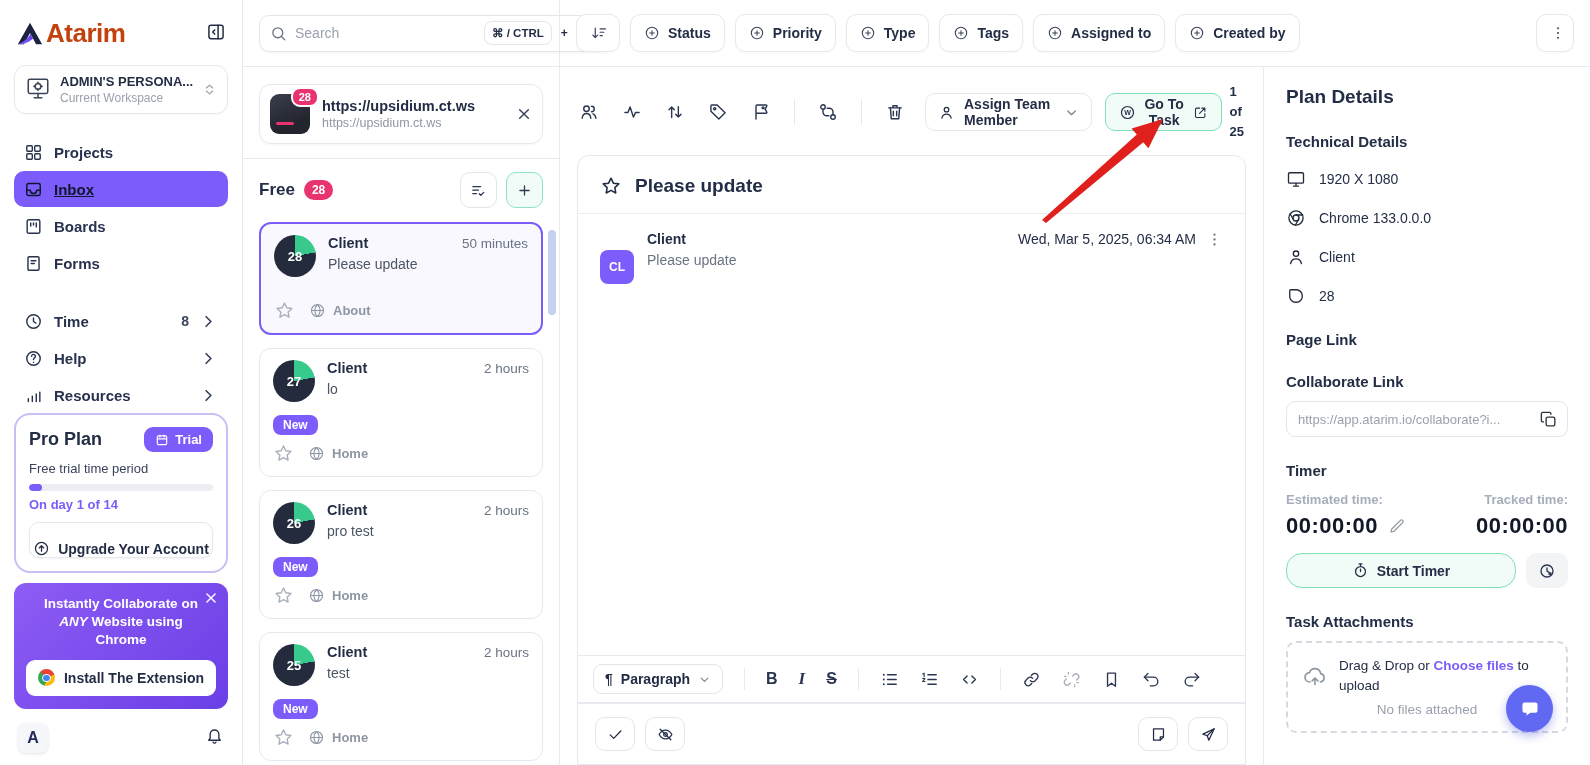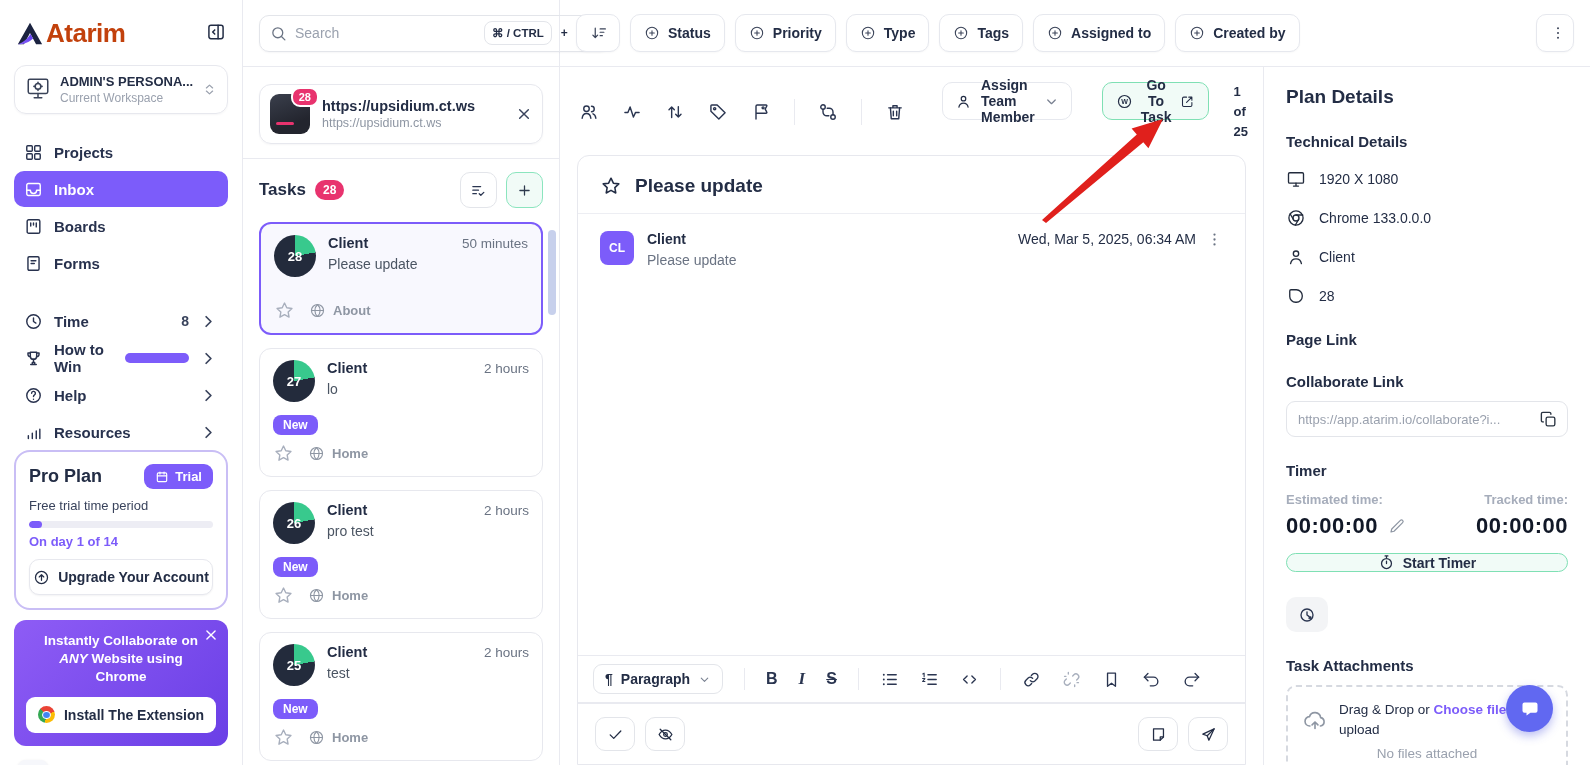--- a/index.html
+++ b/index.html
@@ -17,35 +17,35 @@
   .ws-card { border:1px solid #E7E8EE; border-radius:12px; padding:8px 10px; display:flex; align-items:center; gap:9px; box-shadow:0 1px 2px rgba(20,20,40,.04); }
   .ws-icon { color:#3A4358; }
   .ws-meta { flex:1; min-width:0; }
   .ws-name { font-size:13px; font-weight:700; color:#232D45; white-space:nowrap; overflow:hidden; }
   .ws-sub { font-size:12px; color:#9AA1AE; margin-top:2px; }
   .ws-chevrons { color:#9AA1AE; display:flex; flex-direction:column; line-height:0; }
   .nav { margin-top:20px; display:flex; flex-direction:column; gap:1px; }
   .nav2 { margin-top:22px; }
   .nav-item { display:flex; align-items:center; gap:11px; height:36px; padding:0 10px; border-radius:10px; font-size:15px; font-weight:600; color:#28324E; cursor:pointer; }
   .nav-item .svgi { width:19px; height:19px; }
-  .nav-item.active { background:#7C5CFA; color:#ffffff; }
+  .nav-item.active { background:#7C5CFA; color:#0f172a;text-decoration:underline; }
   .nav-right { margin-left:auto; display:flex; align-items:center; gap:10px; color:#39435C; }
   .nav-count { font-size:14px; font-weight:600; }
   .chev { width:14px; height:14px; stroke-width:2.2; color:#39435C; }
   .howwin-bar { margin-left:auto; width:64px; height:10px; border-radius:6px; background:#7C5CFA; }
   .pro-card { margin-top:auto; border:2px solid #C9BEF5; border-radius:16px; padding:12px 13px 13px; }
   .pro-head { display:flex; align-items:center; justify-content:space-between; }
   .pro-title { font-size:18px; font-weight:800; color:#232D45; }
   .trial-badge { background:#7C5CFA; color:#fff; border-radius:9px; font-size:13px; font-weight:700; padding:5px 11px; display:flex; align-items:center; gap:6px; }
   .trial-badge .svgi { width:14px; height:14px; stroke-width:2; }
   .pro-desc { font-size:13px; color:#39435C; margin-top:9px; }
   .pro-track { margin-top:8px; height:7px; border-radius:4px; background:#EDEDF4; overflow:hidden; }
   .pro-fill { height:100%; width:7%; background:#7C5CFA; border-radius:4px; }
   .pro-days { margin-top:6px; font-size:13px; font-weight:700; color:#7C5CFA; }
-  .upgrade-btn { margin-top:10px; width:100%; height:36px; border:1px solid #E7E8EE; border-radius:10px; background:#fff; display:flex; align-items:center; justify-content:center; gap:8px; font-size:14px; font-weight:700; color:#232D45; cursor:pointer; box-shadow:0 1px 2px rgba(20,20,40,.05); }
+  .upgrade-btn { margin-top:10px; width:100%; height:36px; border:1px solid #E7E8EE; border-radius:10px; background:#fff; display:flex; align-items:flex-end; justify-content:center; gap:8px; font-size:14px; font-weight:700; color:#232D45; cursor:pointer; box-shadow:0 1px 2px rgba(20,20,40,.05); }
   .upgrade-btn .svgi { width:17px; height:17px; }
   .promo-card { margin-top:10px; border-radius:12px; padding:12px 12px 13px; background:linear-gradient(135deg,#8E5CF5 0%,#6A3FE6 100%); position:relative; color:#fff; }
   .promo-close { position:absolute; top:8px; right:10px; color:#fff; width:14px; height:14px; stroke-width:2.4; cursor:pointer; }
   .promo-text { text-align:center; font-size:13.5px; font-weight:700; line-height:1.35; padding:0 8px; }
   .promo-em { font-style:italic; }
   .install-btn { margin-top:10px; width:100%; height:36px; background:#fff; border:none; border-radius:9px; display:flex; align-items:center; justify-content:center; gap:9px; font-size:14px; font-weight:700; color:#232D45; cursor:pointer; }
   .chrome-logo { width:17px; height:17px; border-radius:50%; background:conic-gradient(from -50deg,#EA4335 0 120deg,#4285F4 0 120deg,#FBBC05 120deg 240deg,#34A853 240deg 360deg); position:relative; flex:none; }
   .chrome-logo::after { content:""; position:absolute; inset:26%; background:#4285F4; border:1.6px solid #fff; border-radius:50%; }
   .support-row { margin-top:12px; display:flex; align-items:center; gap:10px; padding:2px 4px; }
   .support-logo { width:30px; height:30px; border-radius:8px; background:#F6F7FB; display:flex; align-items:center; justify-content:center; font-weight:800; font-size:16px; color:#232B5C; box-shadow:0 1px 3px rgba(20,20,40,.12); }
@@ -97,35 +97,35 @@
   .right-region { flex:1; display:flex; flex-direction:column; position:relative; min-width:0; }
   .top-bar { height:67px; flex:none; border-bottom:1px solid #E9EAF0; display:flex; align-items:center; gap:10px; padding:0 16px; }
   .pill { height:38px; border:1px solid #E6E8EE; border-radius:10px; background:#fff; display:flex; align-items:center; gap:8px; padding:0 13px; font-size:14px; font-weight:600; color:#232D45; cursor:pointer; box-shadow:0 1px 2px rgba(20,20,40,.03); }
   .pill .svgi { width:16px; height:16px; color:#3A4358; stroke-width:1.6; }
   .sort-btn { width:44px; height:38px; }
   .more-btn { margin-left:auto; width:38px; height:38px; }
   .content-row { flex:1; display:flex; min-height:0; }
 
   
   .main { flex:1; min-width:0; border-right:1px solid #E9EAF0; display:flex; flex-direction:column; padding:0 17px; }
-  .action-bar { display:flex; padding:15px 2px 13px;gap:17px; }
+  .action-bar { display:flex; align-items:center; padding:15px 2px 13px; }
   .ab-icons { display:flex; align-items:center; gap:23px; color:#2A3550; }
   .ab-icons .svgi { width:20px; height:20px; stroke-width:1.7; cursor:pointer; }
   .vdiv { width:1px; height:26px; background:#E9EAF0; }
   .assign-select { margin-left:20px; height:38px; border:1px solid #E6E8EE; border-radius:10px; display:flex; align-items:center; gap:9px; padding:0 12px; font-size:14px; font-weight:600; color:#232D45; cursor:pointer; }
   .assign-select .chevd { width:15px; height:15px; color:#7A8292; stroke-width:2; }
   .gtt-btn { margin-left:13px; height:38px; border:1px solid #7FE0B4; background:#F1FBF7; border-radius:10px; display:flex; align-items:center; gap:8px; padding:0 13px; font-size:14px; font-weight:700; color:#232D45; cursor:pointer; }
   .gtt-btn .svgi { width:17px; height:17px; stroke-width:1.7; }
   .pagination { margin-left:auto; font-size:13px; font-weight:700; color:#232D45; line-height:1.55; text-align:left; padding-left:8px; }
   .task-panel { border:1px solid #E7E8EE; border-radius:12px 12px 0 0; flex:1; display:flex; flex-direction:column; min-height:0; }
   .tp-head { display:flex; align-items:center; gap:13px; padding:19px 22px 16px; border-bottom:1px solid #EDEEF3; }
   .tp-star { width:22px; height:22px; color:#232D45; stroke-width:1.7; cursor:pointer; }
   .tp-title { font-size:19px; font-weight:800; color:#232D45; }
   .msg { display:flex; gap:13px; padding:17px 22px; }
-  .msg-avatar { width:34px; height:34px; border-radius:8px; background:#7C5CFA; color:#fff; font-size:12px; font-weight:700; display:flex; align-items:center; justify-content:center; flex:none; }
+  .msg-avatar { width:34px; height:34px; border-radius:8px; background:#7C5CFA; color:#fff; font-size:12px; font-weight:700; display:flex; align-items:center; justify-content:center; flex:none;margin-top:19px; }
   .msg-author { font-size:14px; font-weight:700; color:#232D45; }
   .msg-text { font-size:14px; color:#6A7383; margin-top:5px; }
   .msg-right { margin-left:auto; display:flex; align-items:flex-start; gap:10px; }
   .msg-time { font-size:14px; color:#232D45; }
   .msg-dots { width:17px; height:17px; color:#6A7383; cursor:pointer; }
   .msg-spacer { flex:1; }
   .editor { border-top:1px solid #E9EAF0; }
   .ed-toolbar { display:flex; align-items:center; gap:21px; padding:8px 15px; border-bottom:1px solid #E9EAF0; }
   .para-select { border:1px solid #E3E5EA; border-radius:9px; display:flex; align-items:center; gap:8px; padding:6px 11px; cursor:pointer; }
   .para-pil { font-size:14px; font-weight:700; color:#232D45; }
@@ -154,21 +154,21 @@
   .link-box { margin-top:11px; height:36px; border:1px solid #E3E5EA; border-radius:9px; display:flex; align-items:center; padding:0 9px 0 11px; gap:8px; }
   .link-input { border:none; outline:none; flex:1; min-width:0; font-size:13px; color:#9AA1AE; font-family:inherit; background:transparent; }
   .copy-btn { color:#2A3442; width:19px; height:19px; stroke-width:1.7; cursor:pointer; }
   .timer-grid { display:flex; justify-content:space-between; margin-top:13px; }
   .timer-lab { font-size:13px; font-weight:700; color:#A6ADBB; }
   .timer-lab.right { text-align:right; }
   .timer-vals { display:flex; justify-content:space-between; align-items:center; margin-top:6px; }
   .timer-val { font-size:22px; font-weight:800; color:#111827; letter-spacing:.5px; }
   .timer-left { display:flex; align-items:center; gap:10px; }
   .pencil { width:18px; height:18px; color:#8E96A3; stroke-width:1.6; cursor:pointer; }
-  .timer-btns { display:flex; gap:25px; margin-top:14px;flex-direction:column; }
+  .timer-btns { display:flex; gap:10px; margin-top:14px; }
   .start-btn { flex:1; height:35px; border:1px solid #7FE0B4; background:#F1FBF7; border-radius:16px; display:flex; align-items:center; justify-content:center; gap:8px; font-size:14px; font-weight:600; color:#232D45; cursor:pointer; }
   .start-btn .svgi { width:17px; height:17px; }
   .manual-btn { width:42px; height:35px; border:none; background:#F3F4F6; border-radius:10px; display:flex; align-items:center; justify-content:center; color:#2A3550; cursor:pointer; }
   .manual-btn .svgi { width:18px; height:18px; }
   .attach-box { margin-top:11px; border:2px dashed #D6D9E0; border-radius:10px; padding:13px 14px 14px; }
   .attach-row { display:flex; gap:11px; align-items:center; }
   .attach-cloud { width:26px; height:26px; color:#8E96A3; stroke-width:1.5; }
   .attach-text { font-size:13.5px; color:#232D45; line-height:1.45; }
   .choose-link { color:#7C5CFA; font-weight:600; cursor:pointer; }
   .attach-empty { text-align:center; font-size:13.5px; color:#9AA1AE; margin-top:7px; }
@@ -268,34 +268,20 @@
         <span>Time</span>
         <span class="nav-right">
           <span class="nav-count">8</span>
           <svg class="svgi chev" viewBox="0 0 24 24">
               <path d="M9 6l6 6-6 6"></path>
             </svg>
         </span>
       </div>
       <div class="nav-item">
         <svg class="svgi" viewBox="0 0 24 24">
-            <path d="M8 4h8v5a4 4 0 0 1-8 0z"></path>
-            <path d="M8 5H5v1.5a3 3 0 0 0 3 3M16 5h3v1.5a3 3 0 0 1-3 3"></path>
-            <path d="M12 13v4M8.5 19.5h7M10.5 17h3v2.5h-3z"></path>
-          </svg>
-        <span>How to Win</span>
-        <span class="nav-right">
-          <span class="howwin-bar"></span>
-          <svg class="svgi chev" viewBox="0 0 24 24">
-              <path d="M9 6l6 6-6 6"></path>
-            </svg>
-        </span>
-      </div>
-      <div class="nav-item">
-        <svg class="svgi" viewBox="0 0 24 24">
             <circle cx="12" cy="12" r="8.5"></circle>
             <path d="M9.6 9.2a2.4 2.4 0 1 1 3.4 2.2c-.8.4-1 1-1 1.8"></path>
             <path d="M12 16.6v.2"></path>
           </svg>
         <span>Help</span>
         <span class="nav-right">
           <svg class="svgi chev" viewBox="0 0 24 24">
               <path d="M9 6l6 6-6 6"></path>
             </svg>
         </span>
@@ -388,21 +374,21 @@
         <div class="site-sub">https://upsidium.ct.ws</div>
       </div>
       <svg class="svgi site-close" viewBox="0 0 24 24">
           <path d="M5.5 5.5l13 13M18.5 5.5l-13 13"></path>
         </svg>
     </div>
 
     <div class="col2-div"></div>
 
     <div class="tasks-head">
-      <span class="tasks-title">Tasks</span>
+      <span class="tasks-title">Free</span>
       <span class="tasks-count">28</span>
       <span class="tasks-actions">
         <button class="iconbtn">
           <svg class="svgi" viewBox="0 0 24 24">
               <path d="M4 6.5h11M4 11.5h8M4 16.5h5"></path>
               <path d="M13 16.5l2.3 2.3 4.2-4.2"></path>
             </svg>
         </button>
         <button class="iconbtn green">
           <svg class="svgi" viewBox="0 0 24 24">

